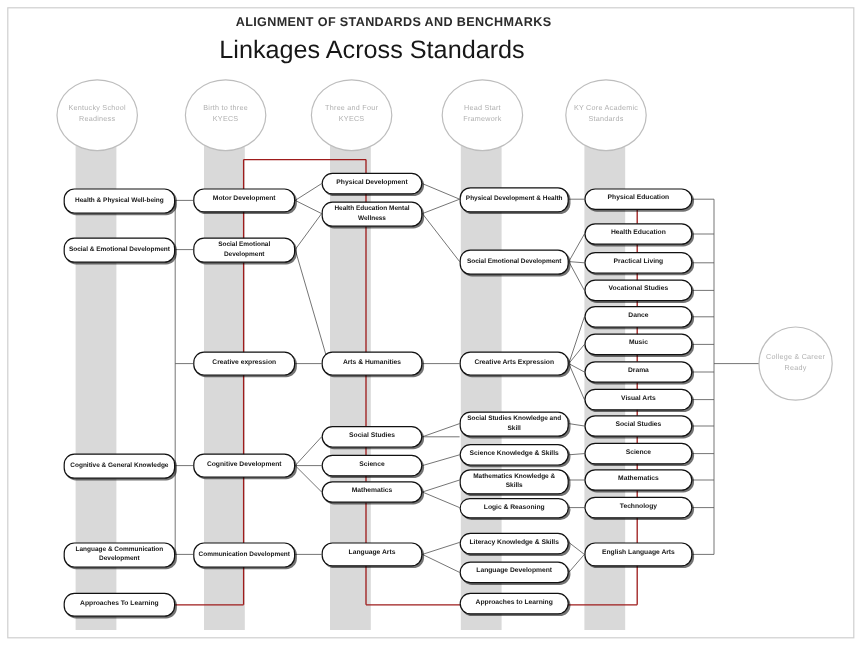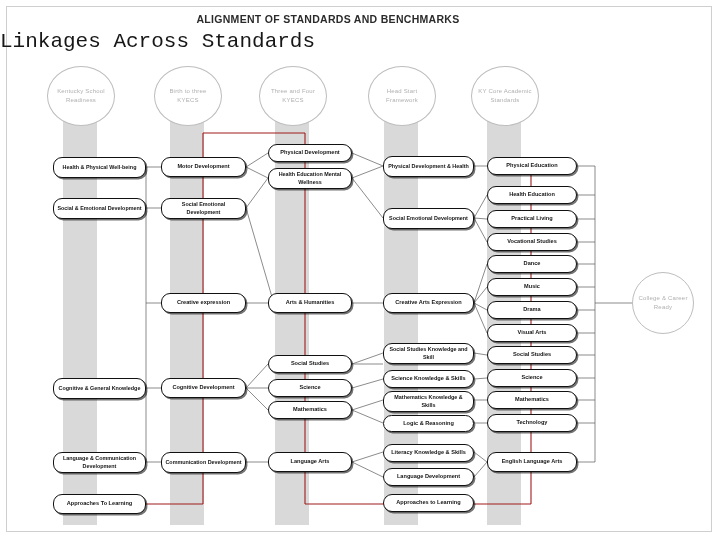--- a/index.html
+++ b/index.html
@@ -7,22 +7,22 @@
        font-family:"Liberation Sans", sans-serif;color:#1a1a1a;}
   #stage{position:relative;width:720px;height:540px;background:#fff;}
 
   
   #frame{position:absolute;left:6px;top:6px;width:706px;height:526px;
          border:1px solid #cfcfcf;box-sizing:border-box;}
 
   
   .title-small{position:absolute;left:0;top:13px;width:656px;text-align:center;
       font-size:10.5px;font-weight:bold;letter-spacing:.3px;color:#2b2b2b;}
-  .title-big{position:absolute;left:0;top:30px;width:620px;text-align:left;
-      font-family:Liberation Mono, monospace;font-size:21px;color:#171717;}
+  .title-big{position:absolute;left:0;top:30px;width:620px;text-align:center;
+      font-family:Liberation Sans, sans-serif;font-size:21px;color:#171717;}
 
   
   .band{position:absolute;background:#d9d9d9;width:34px;}
 
   
   .circle{position:absolute;border:1px solid #bdbdbd;border-radius:50%;
       background:#fff;display:flex;align-items:center;justify-content:center;
       text-align:center;color:#b0b0b0;font-size:6px;line-height:1.45;
       letter-spacing:.2px;}
   .circle span{display:block;padding:0 4px;}

